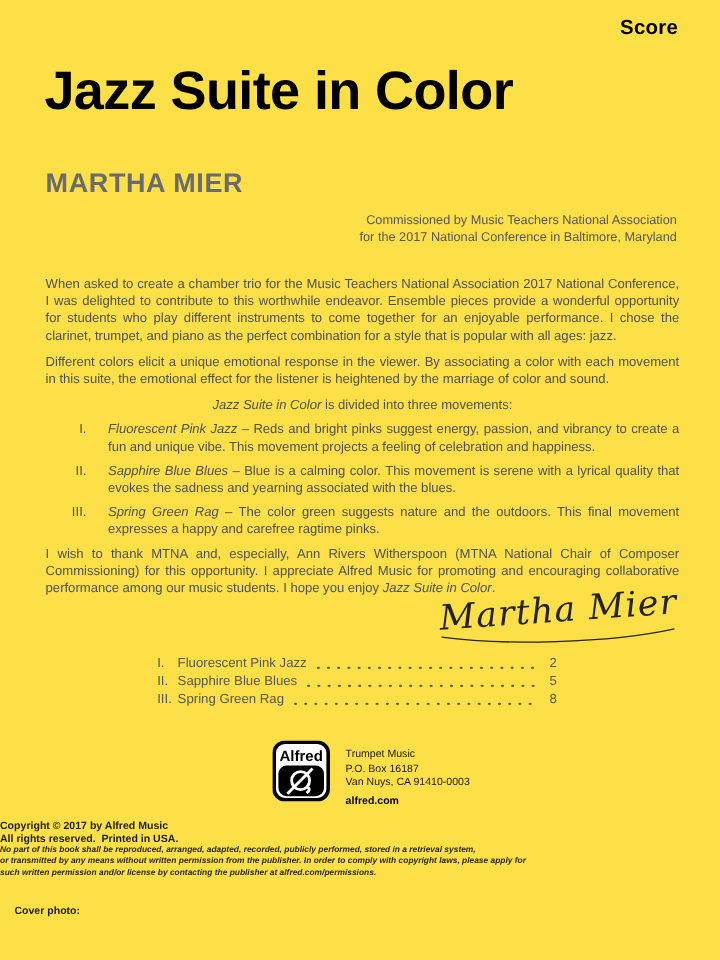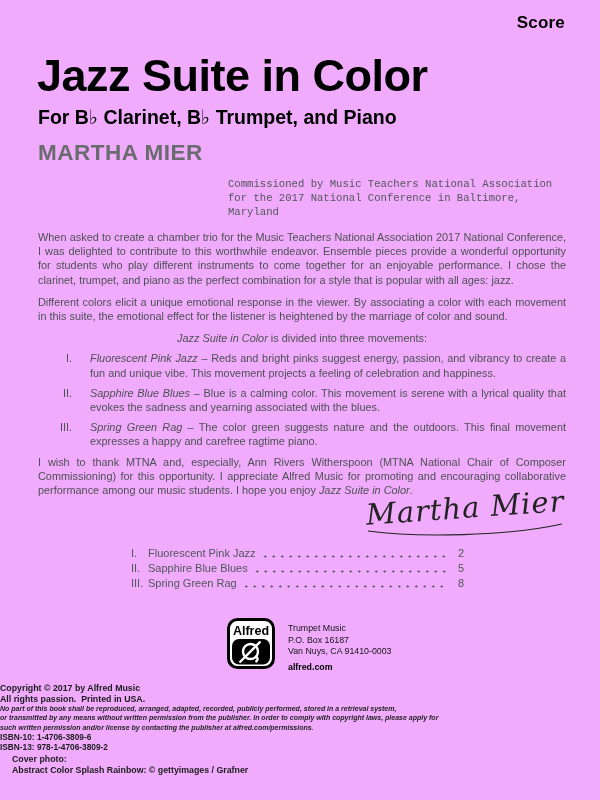--- a/index.html
+++ b/index.html
@@ -1,27 +1,27 @@
 <!DOCTYPE html>
 <html><head>
 <meta charset="utf-8">
 <style>
   html,body{margin:0;padding:0;background:#e8e8e8;}
   #page{
-    position:relative;width:600px;height:800px;background:#f0abfc;
+    position:relative;width:600px;height:800px;background:#fde047;
     font-family:"Liberation Sans","DejaVu Sans",sans-serif;overflow:hidden;
     margin:0 auto;
   }
   
   .score-label{position:absolute;top:13px;right:35px;font-size:17px;font-weight:800;color:#000;letter-spacing:.2px;}
   .title{position:absolute;left:37px;top:50px;font-size:45px;font-weight:800;color:#000;letter-spacing:-.5px;white-space:nowrap;}
   .subtitle{position:absolute;left:38px;top:106px;font-size:19.5px;font-weight:700;color:#000;white-space:nowrap;}
   .composer{position:absolute;left:38px;top:140px;font-size:22.5px;font-weight:700;color:#6a6b6e;letter-spacing:.5px;}
-  .commission{position:absolute;left:228px;top:177px;width:336px;text-align:left;
-    font-size:10.6px;line-height:14px;color:#54565a;font-family:Liberation Mono, monospace;}
+  .commission{position:absolute;left:228px;top:177px;width:336px;text-align:right;
+    font-size:10.6px;line-height:14px;color:#54565a;}
   
   .body-block{position:absolute;left:38px;top:230px;width:528px;
     font-size:10.9px;line-height:14.2px;color:#4e5054;}
   .body-block p{margin:0 0 8px 0;text-align:justify;}
   .intro-line{margin:0 0 6px 0;text-align:center;}
   .mov{display:flex;margin:0 0 6px 0;}
   .mov-num{flex:0 0 34px;text-align:right;padding-right:8px;}
   .mov-text{flex:1;text-align:justify;margin-left:10px;}
   .closing{margin-top:8px;}
   i{font-style:italic;}
@@ -49,21 +49,20 @@
   .isbn{top:733px;font-size:8.3px;font-weight:700;line-height:9.8px;}
   .coverphoto{top:754px;font-size:8.8px;font-weight:700;line-height:10.5px;padding-left:12px;}
 </style>
 </head>
 <body>
 
 <div id="page">
 
   <div class="score-label">Score</div>
   <div class="title">Jazz Suite in Color</div>
-  <div class="subtitle">For B♭ Clarinet, B♭ Trumpet, and Piano</div>
   <div class="composer">MARTHA MIER</div>
   <div class="commission">
     <div>Commissioned by Music Teachers National Association</div>
     <div>for the 2017 National Conference in Baltimore, Maryland</div>
   </div>
 
   <div class="body-block">
     <p>When asked to create a chamber trio for the Music Teachers National Association 2017 National Conference, I was delighted to contribute to this worthwhile endeavor. Ensemble pieces provide a wonderful opportunity for students who play different instruments to come together for an enjoyable performance. I chose the clarinet, trumpet, and piano as the perfect combination for a style that is popular with all ages: jazz.</p>
     <p>Different colors elicit a unique emotional response in the viewer. By associating a color with each movement in this suite, the emotional effect for the listener is heightened by the marriage of color and sound.</p>
     <div class="intro-line"><i>Jazz Suite in Color</i><span> is divided into three movements:</span></div>
@@ -71,21 +70,21 @@
     <div class="mov">
       <span class="mov-num">I.</span>
       <span class="mov-text"><i>Fluorescent Pink Jazz</i><span> – Reds and bright pinks suggest energy, passion, and vibrancy to create a fun and unique vibe. This movement projects a feeling of celebration and happiness.</span></span>
     </div>
     <div class="mov">
       <span class="mov-num">II.</span>
       <span class="mov-text"><i>Sapphire Blue Blues</i><span> – Blue is a calming color. This movement is serene with a lyrical quality that evokes the sadness and yearning associated with the blues.</span></span>
     </div>
     <div class="mov">
       <span class="mov-num">III.</span>
-      <span class="mov-text"><i>Spring Green Rag</i><span> – The color green suggests nature and the outdoors. This final movement expresses a happy and carefree ragtime piano.</span></span>
+      <span class="mov-text"><i>Spring Green Rag</i><span> – The color green suggests nature and the outdoors. This final movement expresses a happy and carefree ragtime pinks.</span></span>
     </div>
 
     <p class="closing"><span>I wish to thank MTNA and, especially, Ann Rivers Witherspoon (MTNA National Chair of Composer Commissioning) for this opportunity. I appreciate Alfred Music for promoting and encouraging collaborative performance among our music students. I hope you enjoy </span><i>Jazz Suite in Color</i><span>.</span></p>
   </div>
 
   <div class="signature">
     <svg width="212" height="68" viewBox="0 0 212 68">
       <text x="8" y="42" font-family="DejaVu Serif, serif" font-style="italic" font-size="29" fill="#232323" letter-spacing="1" transform="rotate(-4 106 34)">Martha Mier</text>
       <path d="M10,55 C60,62 150,60 204,48" stroke="#232323" stroke-width="1.1" fill="none"></path>
     </svg>
@@ -128,32 +127,27 @@
     <div class="address">
       <div>Trumpet Music</div>
       <div>P.O. Box 16187</div>
       <div>Van Nuys, CA 91410-0003</div>
       <div class="website">alfred.com</div>
     </div>
   </div>
 
   <div class="footer-line copyright">
     <div>Copyright © 2017 by Alfred Music</div>
-    <div class="pre">All rights passion.  Printed in USA.</div>
+    <div class="pre">All rights reserved.  Printed in USA.</div>
   </div>
 
   <div class="footer-line legal">
     <div>No part of this book shall be reproduced, arranged, adapted, recorded, publicly performed, stored in a retrieval system,</div>
     <div>or transmitted by any means without written permission from the publisher. In order to comply with copyright laws, please apply for</div>
     <div>such written permission and/or license by contacting the publisher at alfred.com/permissions.</div>
   </div>
 
-  <div class="footer-line isbn">
-    <div>ISBN-10: 1-4706-3809-6</div>
-    <div>ISBN-13: 978-1-4706-3809-2</div>
-  </div>
 
   <div class="footer-line coverphoto">
     <div>Cover photo:</div>
-    <div>Abstract Color Splash Rainbow: © gettyimages / Grafner</div>
   </div>
 
 </div>
 
 </body></html>

